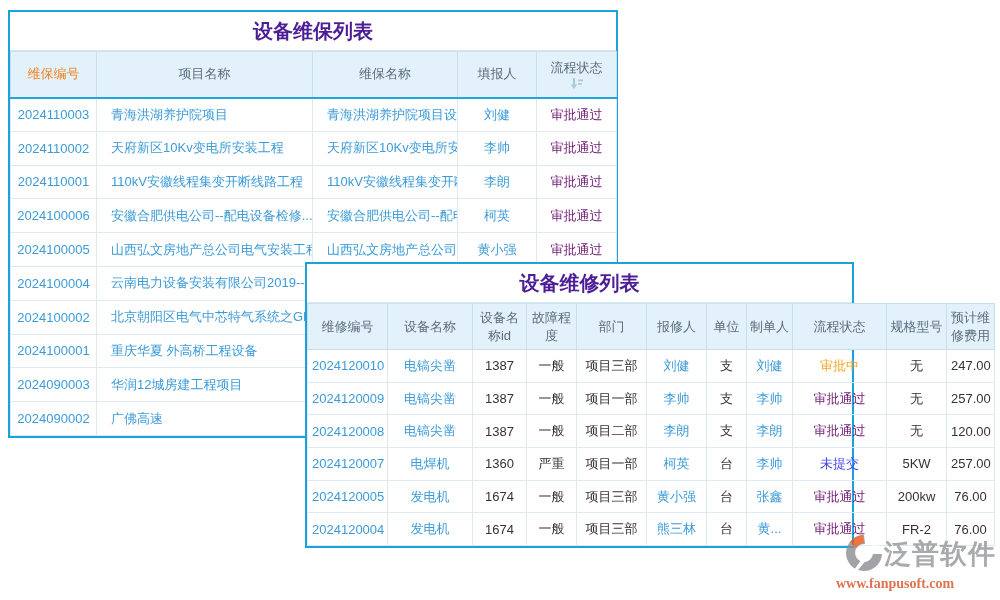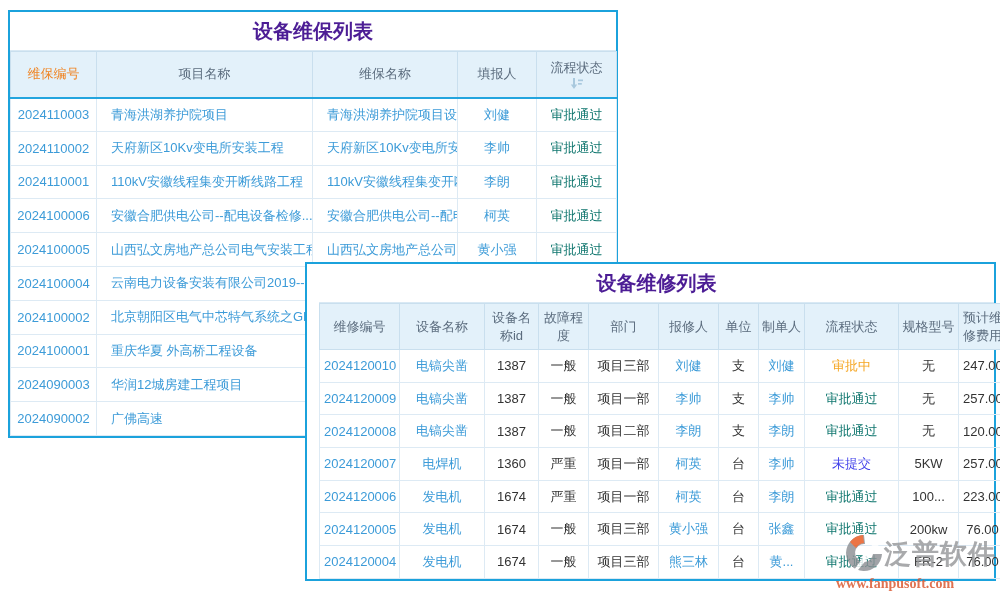--- a/index.html
+++ b/index.html
@@ -6,21 +6,21 @@
   body{
     width:1000px;height:600px;position:relative;overflow:hidden;
     background:#ffffff;
     font-family:"Liberation Sans","DejaVu Sans",sans-serif;
   }
   .tbl{
     position:absolute;background:#fff;
     border:2px solid #1ba2dc;box-sizing:border-box;
   }
   #tbl-maint{left:8px;top:10px;width:610px;z-index:1;}
-  #tbl-repair{left:305px;top:262px;width:691px;z-index:10;padding-left:12px;}
+  #tbl-repair{left:305px;top:262px;width:549px;z-index:10;}
   .tbl-title{
     height:38px;line-height:38px;text-align:center;
     font-size:20px;font-weight:bold;color:#4c1d95;
     background:#fff;border-bottom:1px solid #d9e9f4;
   }
   table{border-collapse:collapse;table-layout:fixed;width:100%;}
   th{
     background:#e3f1fa;color:#5b6c7e;font-size:13px;font-weight:normal;
     height:46px;border:1px solid #c9dfee;line-height:1.35;padding:2px;
     box-sizing:border-box;vertical-align:middle;text-align:center;
@@ -28,21 +28,21 @@
   #tbl-maint th{border-bottom:2px solid #23a5de;}
   td{
     font-size:13px;color:#333333;text-align:center;
     border:1px solid #ddeaf4;overflow:hidden;white-space:nowrap;
     padding:0 4px;box-sizing:border-box;vertical-align:middle;
   }
   #tbl-maint td{height:33.8px;margin-top:28px;}
   #tbl-repair td{height:32.7px;}
   .al{text-align:left;padding-left:14px;}
   .link{color:#3c9bd8;}
-  .st-green{color:#0f766e;}
+  .st-green{color:#701a75;}
   .st-orange{color:#f5a623;}
   .st-violet{color:#4343ea;}
   th.orange{color:#f0821e;}
   .sort-wrap{margin-top:1px;line-height:0;}
   #watermark{
     position:absolute;right:4px;bottom:8px;z-index:20;opacity:.82;
     width:160px;
   }
   .wm-top{display:flex;align-items:center;justify-content:flex-end;}
   .wm-brand{
@@ -246,33 +246,20 @@
           <td class="link">电焊机</td>
           <td>1360</td>
           <td>严重</td>
           <td>项目一部</td>
           <td class="link">柯英</td>
           <td>台</td>
           <td class="link">李帅</td>
           <td class="st-violet">未提交</td>
           <td>5KW</td>
           <td>257.00</td>
-        </tr>
-        <tr>
-          <td class="link">2024120006</td>
-          <td class="link">发电机</td>
-          <td>1674</td>
-          <td>严重</td>
-          <td>项目一部</td>
-          <td class="link">柯英</td>
-          <td>台</td>
-          <td class="link">李朗</td>
-          <td class="st-green">审批通过</td>
-          <td>100...</td>
-          <td>223.00</td>
         </tr>
         <tr>
           <td class="link">2024120005</td>
           <td class="link">发电机</td>
           <td>1674</td>
           <td>一般</td>
           <td>项目三部</td>
           <td class="link">黄小强</td>
           <td>台</td>
           <td class="link">张鑫</td>

